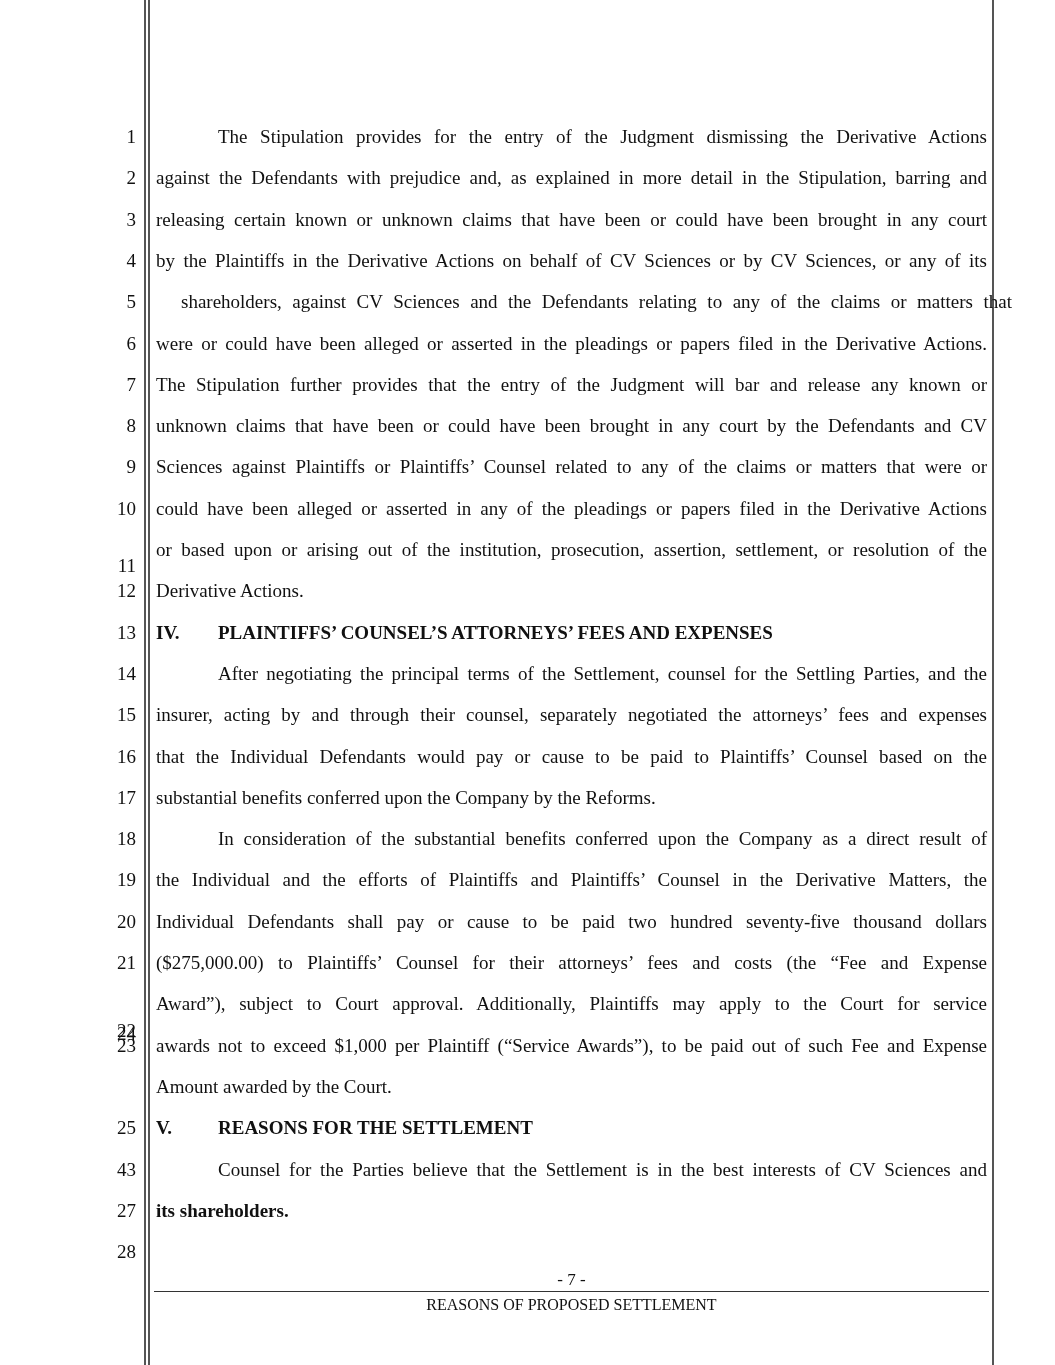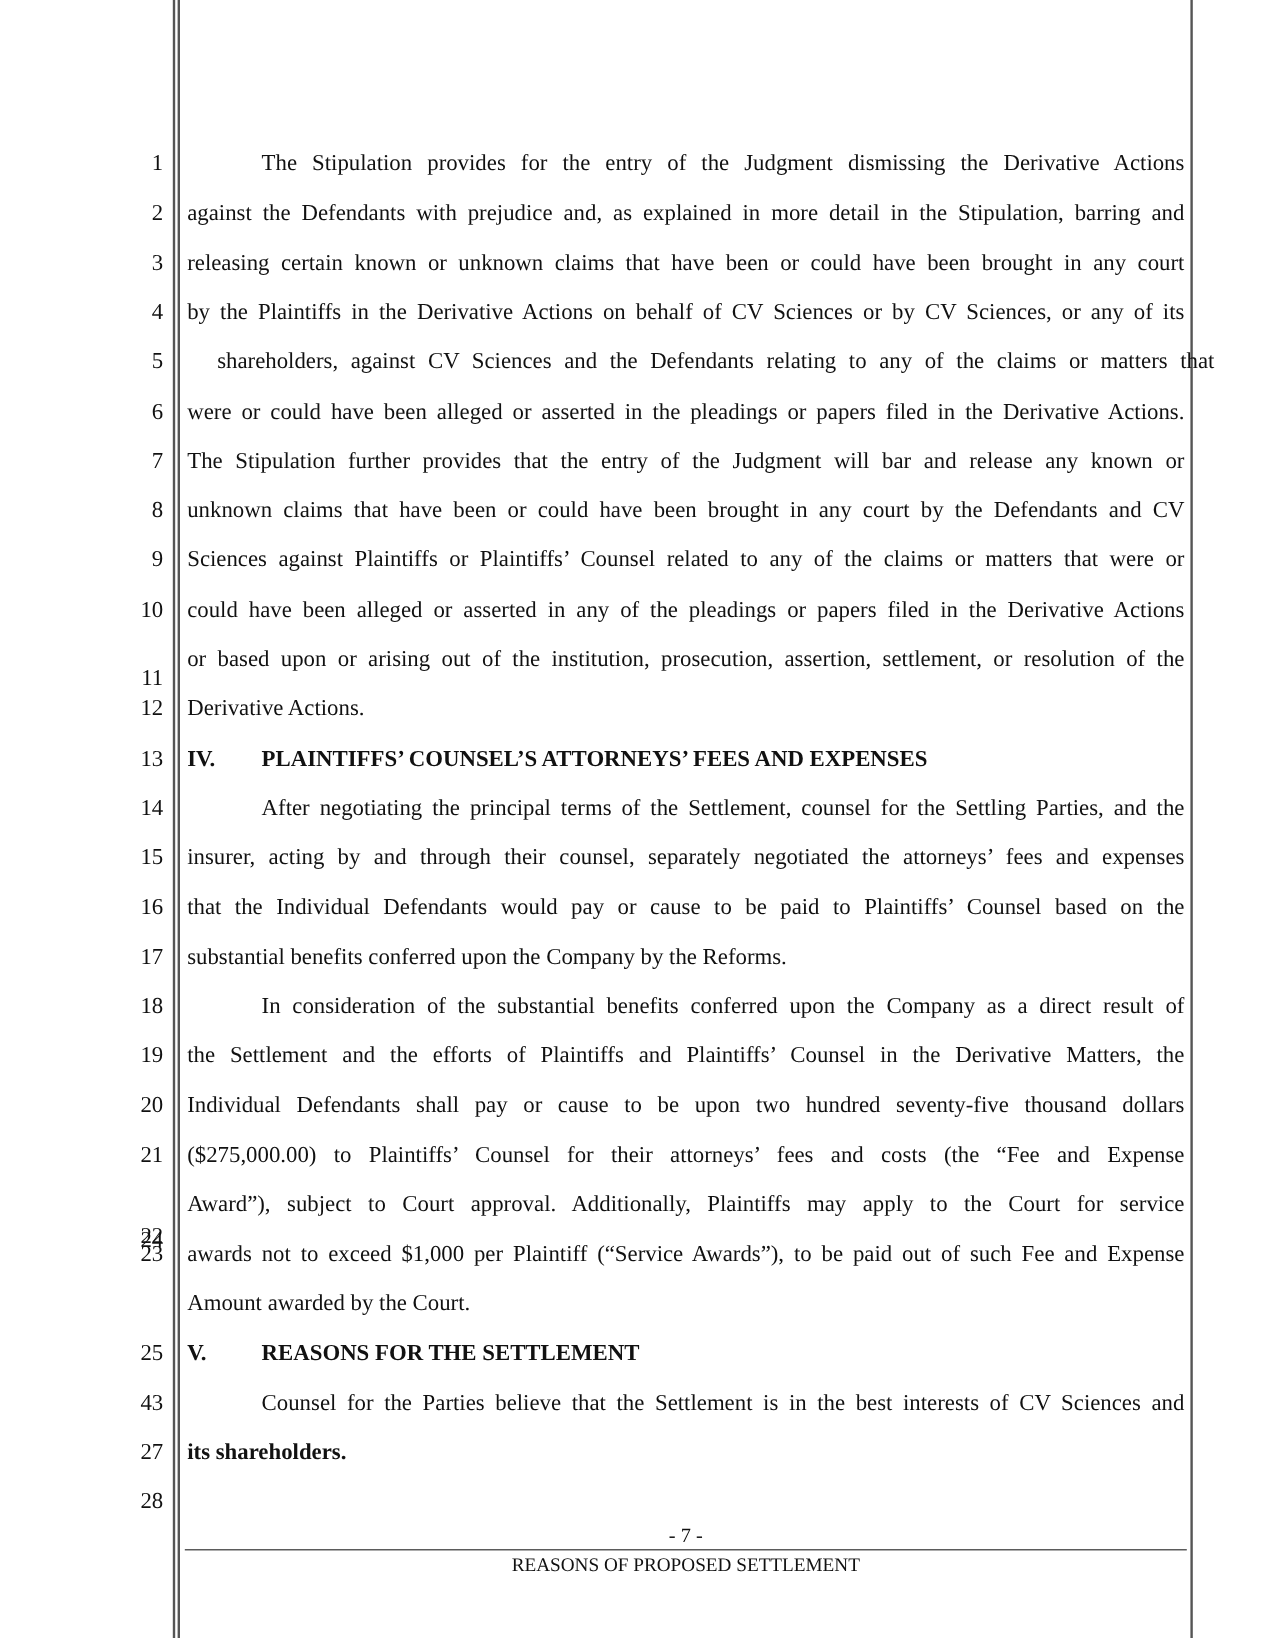--- a/index.html
+++ b/index.html
@@ -66,22 +66,22 @@
     <div class="tl just" style="top: 456.4px;">Sciences against Plaintiffs or Plaintiffs’ Counsel related to any of the claims or matters that were or</div>
     <div class="tl just" style="top: 497.7px;">could have been alleged or asserted in any of the pleadings or papers filed in the Derivative Actions</div>
     <div class="tl just" style="top: 539px;">or based upon or arising out of the institution, prosecution, assertion, settlement, or resolution of the</div>
     <div class="tl" style="top: 580.3px;">Derivative Actions.</div>
     <div class="tl head" style="top: 621.6px;"><span class="num">IV.</span><span>PLAINTIFFS’ COUNSEL’S ATTORNEYS’ FEES AND EXPENSES</span></div>
     <div class="tl just indent" style="top: 662.9px;">After negotiating the principal terms of the Settlement, counsel for the Settling Parties, and the</div>
     <div class="tl just" style="top: 704.2px;">insurer, acting by and through their counsel, separately negotiated the attorneys’ fees and expenses</div>
     <div class="tl just" style="top: 745.5px;">that the Individual Defendants would pay or cause to be paid to Plaintiffs’ Counsel based on the</div>
     <div class="tl" style="top: 786.8px;">substantial benefits conferred upon the Company by the Reforms.</div>
     <div class="tl just indent" style="top: 828.1px;">In consideration of the substantial benefits conferred upon the Company as a direct result of</div>
-    <div class="tl just" style="top: 869.4px;">the Settlement and the efforts of Plaintiffs and Plaintiffs’ Counsel in the Derivative Matters, the</div>
-    <div class="tl just" style="top: 910.7px;">Individual Defendants shall pay or cause to be upon two hundred seventy-five thousand dollars</div>
+    <div class="tl just" style="top: 869.4px;">the Individual and the efforts of Plaintiffs and Plaintiffs’ Counsel in the Derivative Matters, the</div>
+    <div class="tl just" style="top: 910.7px;">Individual Defendants shall pay or cause to be paid two hundred seventy-five thousand dollars</div>
     <div class="tl just" style="top: 952px;">($275,000.00) to Plaintiffs’ Counsel for their attorneys’ fees and costs (the “Fee and Expense</div>
     <div class="tl just" style="top: 993.3px;">Award”), subject to Court approval.    Additionally, Plaintiffs may apply to the Court for service</div>
     <div class="tl just" style="top: 1034.6px;">awards not to exceed $1,000 per Plaintiff (“Service Awards”), to be paid out of such Fee and Expense</div>
     <div class="tl" style="top: 1075.9px;">Amount awarded by the Court.</div>
     <div class="tl head" style="top: 1117.2px;"><span class="num">V.</span><span>REASONS FOR THE SETTLEMENT</span></div>
     <div class="tl just indent" style="top: 1158.5px;">Counsel for the Parties believe that the Settlement is in the best interests of CV Sciences and</div>
     <div class="tl" style="top: 1199.8px; font-weight: bold;">its shareholders.</div>
     <div class="tl" style="top: 1241.1px;"></div>
   </div>
 

